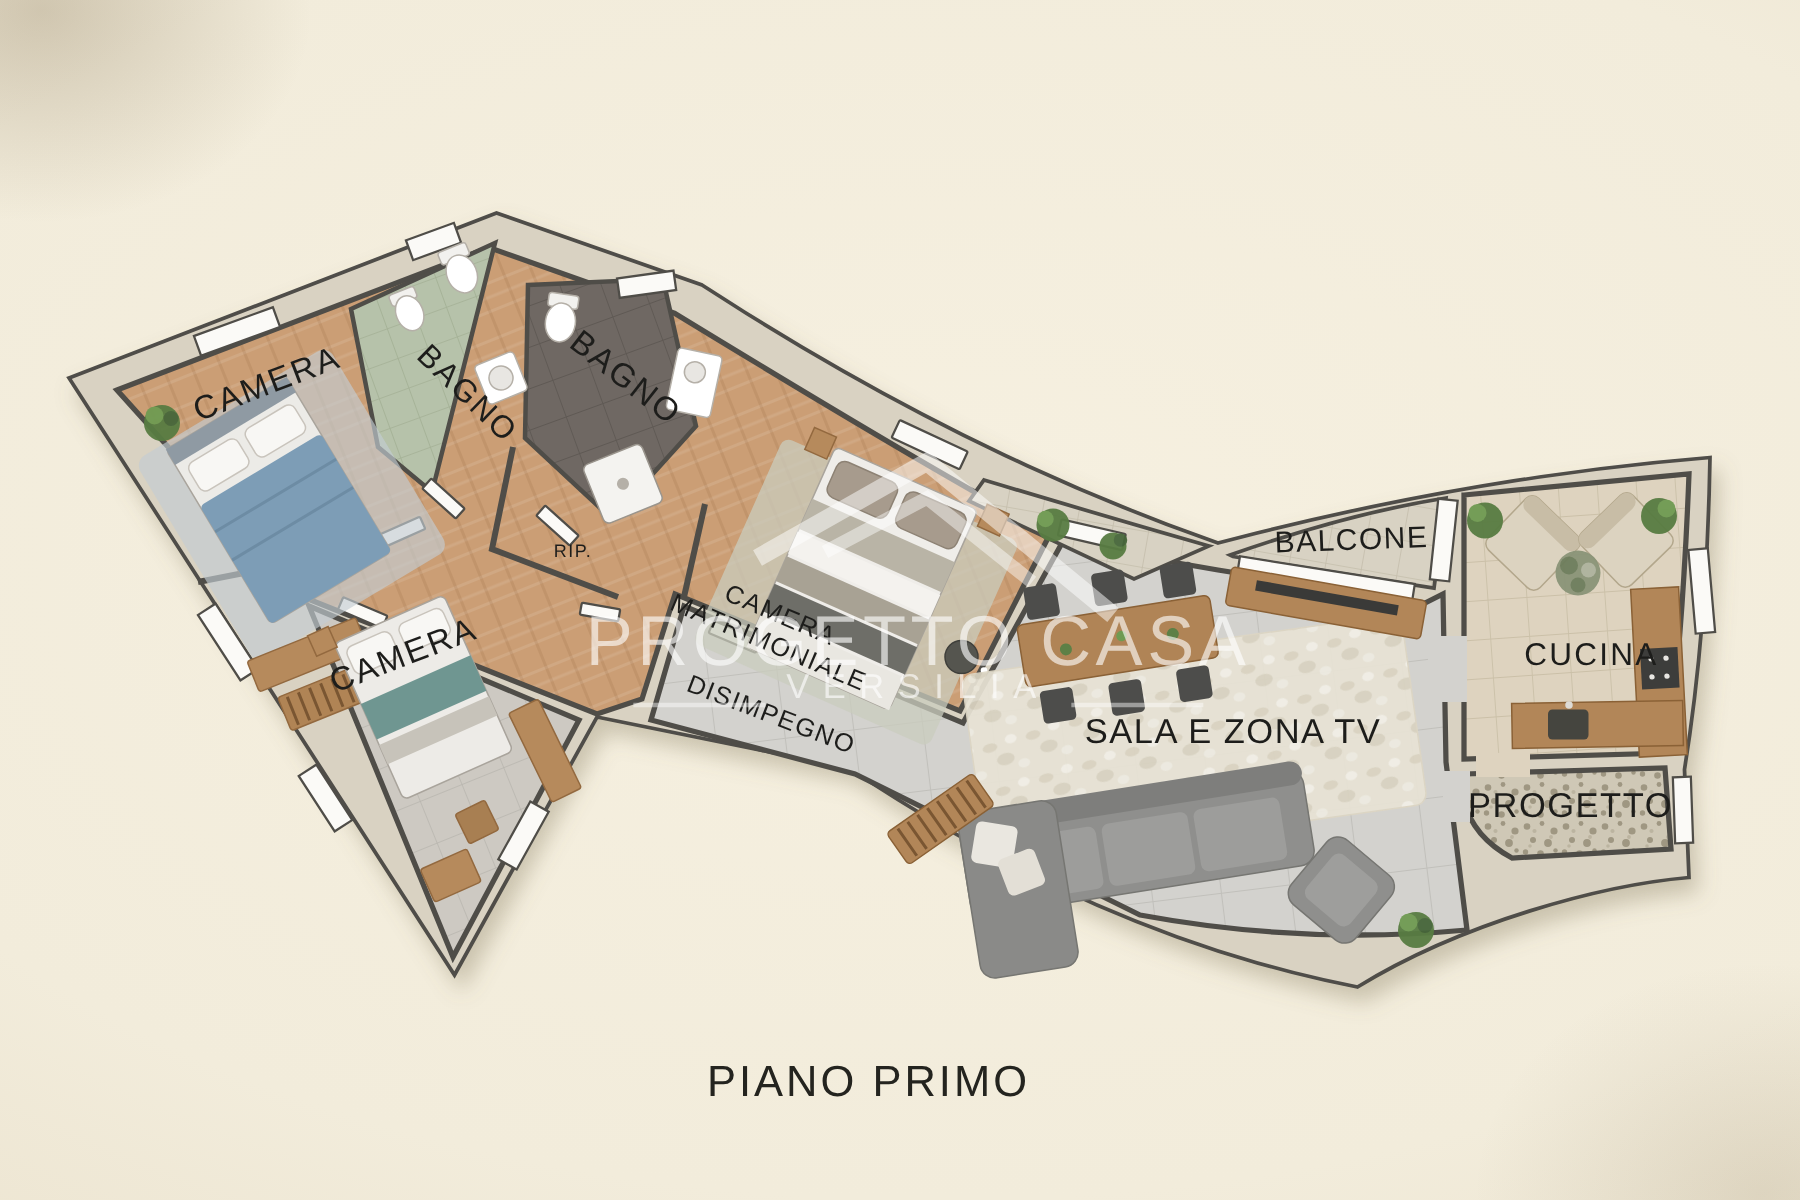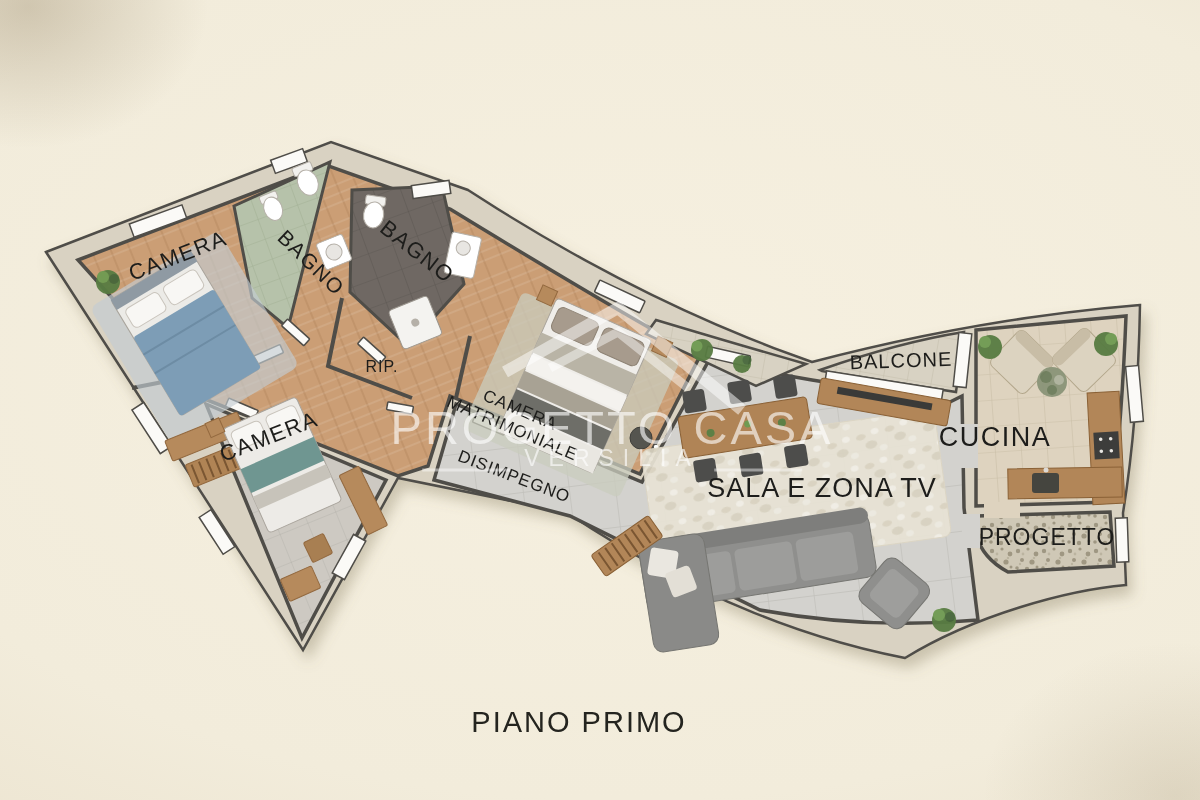--- a/index.html
+++ b/index.html
@@ -322,30 +322,30 @@
     <circle cx="990" cy="347" r="12" fill="#587c42"></circle>
     <circle cx="985" cy="342" r="6" fill="#6f9b52"></circle>
     <circle cx="1106" cy="344" r="12" fill="#587c42"></circle>
     <circle cx="1111" cy="339" r="6" fill="#6f9b52"></circle>
   </g>
 </svg>
 
 <div class="lbl" style="left:178px;top:256px;font-size:22px;--r:-21deg">CAMERA</div>
 <div class="lbl" style="left:311px;top:263px;font-size:21px;--r:44deg">BAGNO</div>
 <div class="lbl" style="left:417px;top:252px;font-size:22px;--r:38deg">BAGNO</div>
-<div class="lbl" style="left:382px;top:367px;font-size:16px;--r:0deg;letter-spacing:1px">RIP.</div>
+<div class="lbl" style="left:382px;top:367px;font-size:12px;--r:0deg;letter-spacing:1px">RIP.</div>
 <div class="lbl" style="left:269px;top:437px;font-size:22px;--r:-21deg">CAMERA</div>
 <div class="lbl two-line" style="left:516px;top:420px;font-size:17px;--r:23deg">
   <span>CAMERA</span>
   <span>MATRIMONIALE</span>
 </div>
 <div class="lbl" style="left:514px;top:477px;font-size:17px;--r:21deg;letter-spacing:1px">DISIMPEGNO</div>
-<div class="lbl" style="left:822px;top:488px;font-size:27px;--r:0deg;letter-spacing:1px">SALA E ZONA TV</div>
+<div class="lbl" style="left:822px;top:488px;font-size:23px;--r:0deg;letter-spacing:1px">SALA E ZONA TV</div>
 <div class="lbl" style="left:901px;top:361px;font-size:20px;--r:-2deg;letter-spacing:1px">BALCONE</div>
-<div class="lbl" style="left:995px;top:437px;font-size:27px;--r:0deg">CUCINA</div>
+<div class="lbl" style="left:1061px;top:437px;font-size:21px;--r:0deg">CUCINA</div>
 <div class="lbl" style="left:1047px;top:537px;font-size:23px;--r:0deg;letter-spacing:1px">PROGETTO</div>
 
 <div class="watermark">
   <svg class="wm-roof" width="300" height="140" viewBox="0 0 300 140">
     <polyline points="45,84 158,20 282,122" fill="none" stroke="rgba(255,255,255,0.5)" stroke-width="12"></polyline>
     <polyline points="90,80 158,44 228,100" fill="none" stroke="rgba(255,255,255,0.45)" stroke-width="9"></polyline>
   </svg>
   <div class="wm-brand">PROGETTO CASA</div>
   <div class="wm-mid">
     <span class="wm-rule"></span>

